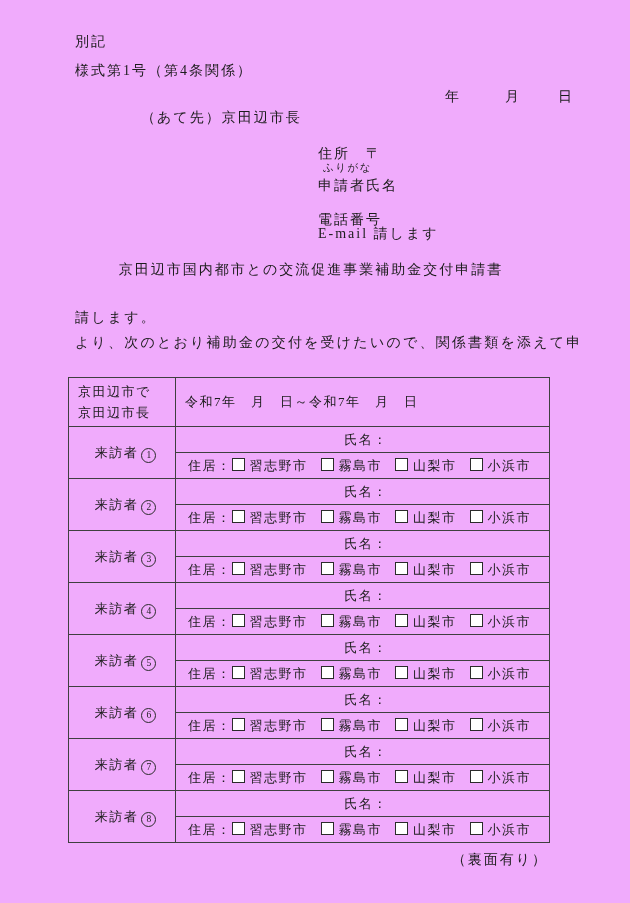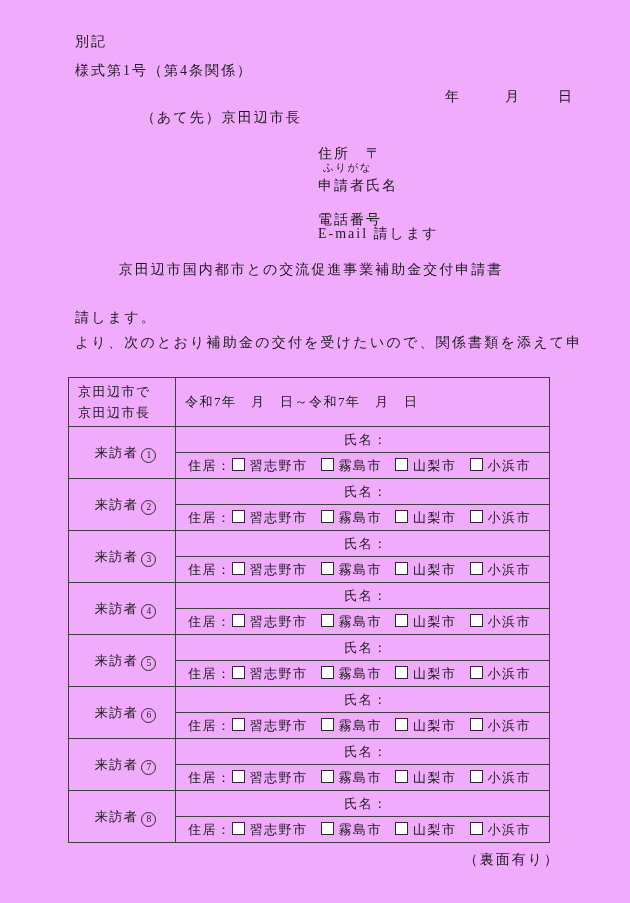--- a/index.html
+++ b/index.html
@@ -10,21 +10,21 @@
     color:#1c1c1c;
     font-family:"Liberation Serif","DejaVu Serif",serif;
     font-size:14px;
     letter-spacing:2px;
     overflow:hidden;
   }
   .abs{position:absolute;white-space:nowrap;}
   .furigana{font-size:10.5px;letter-spacing:1.5px;}
   .title{left:0;top:261px;width:622px;text-align:center;}
   .body-text{left:75px;top:305px;width:492px;line-height:25px;letter-spacing:2.2px;white-space:nowrap;}
-  .footer{left:0;top:851px;width:548px;text-align:right;padding-left:12px;}
+  .footer{left:0;top:851px;width:548px;text-align:right;}
   table.form{
     position:absolute;left:68px;top:377px;
     width:481px;border-collapse:collapse;table-layout:fixed;
   }
   table.form td{
     border:1px solid #3f3f3f;
     font-size:13px;letter-spacing:1.5px;
     padding:0 2px 0 9px;
     vertical-align:middle;
     white-space:nowrap;

